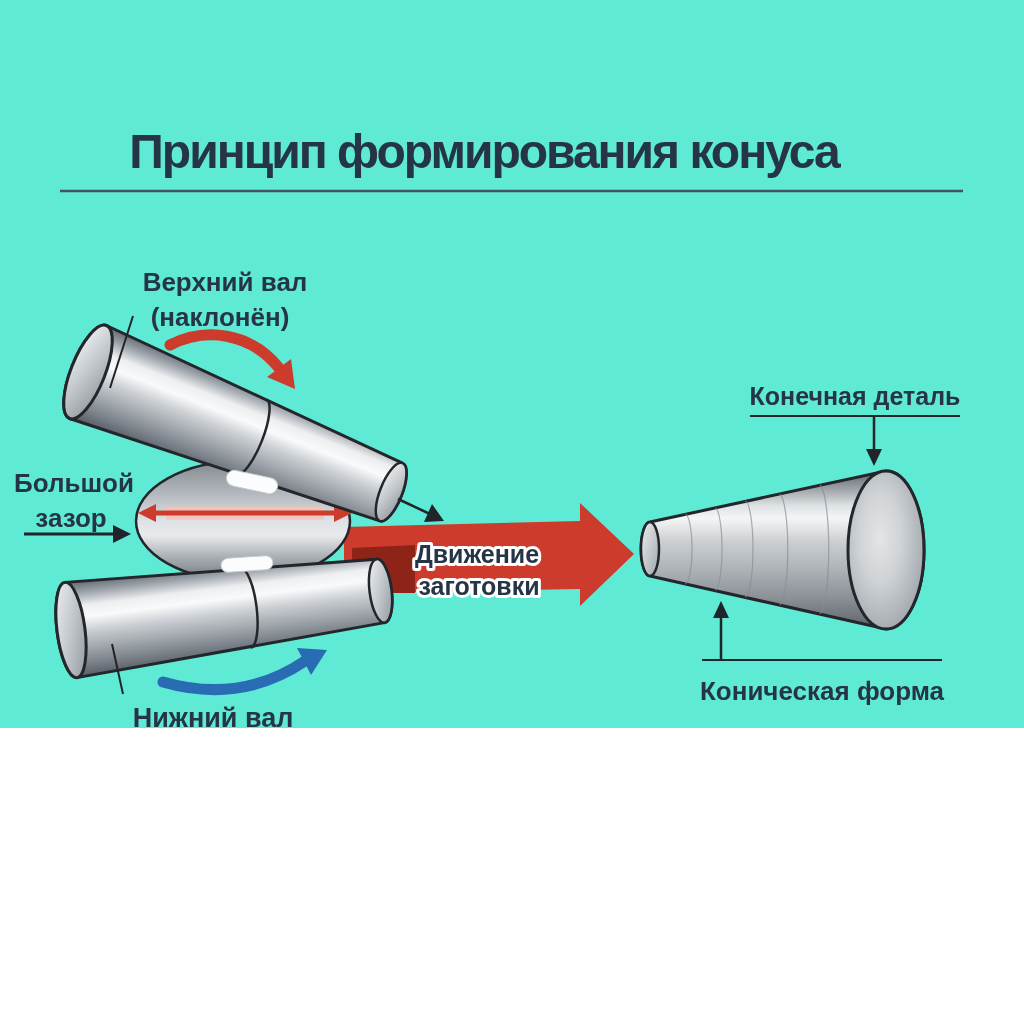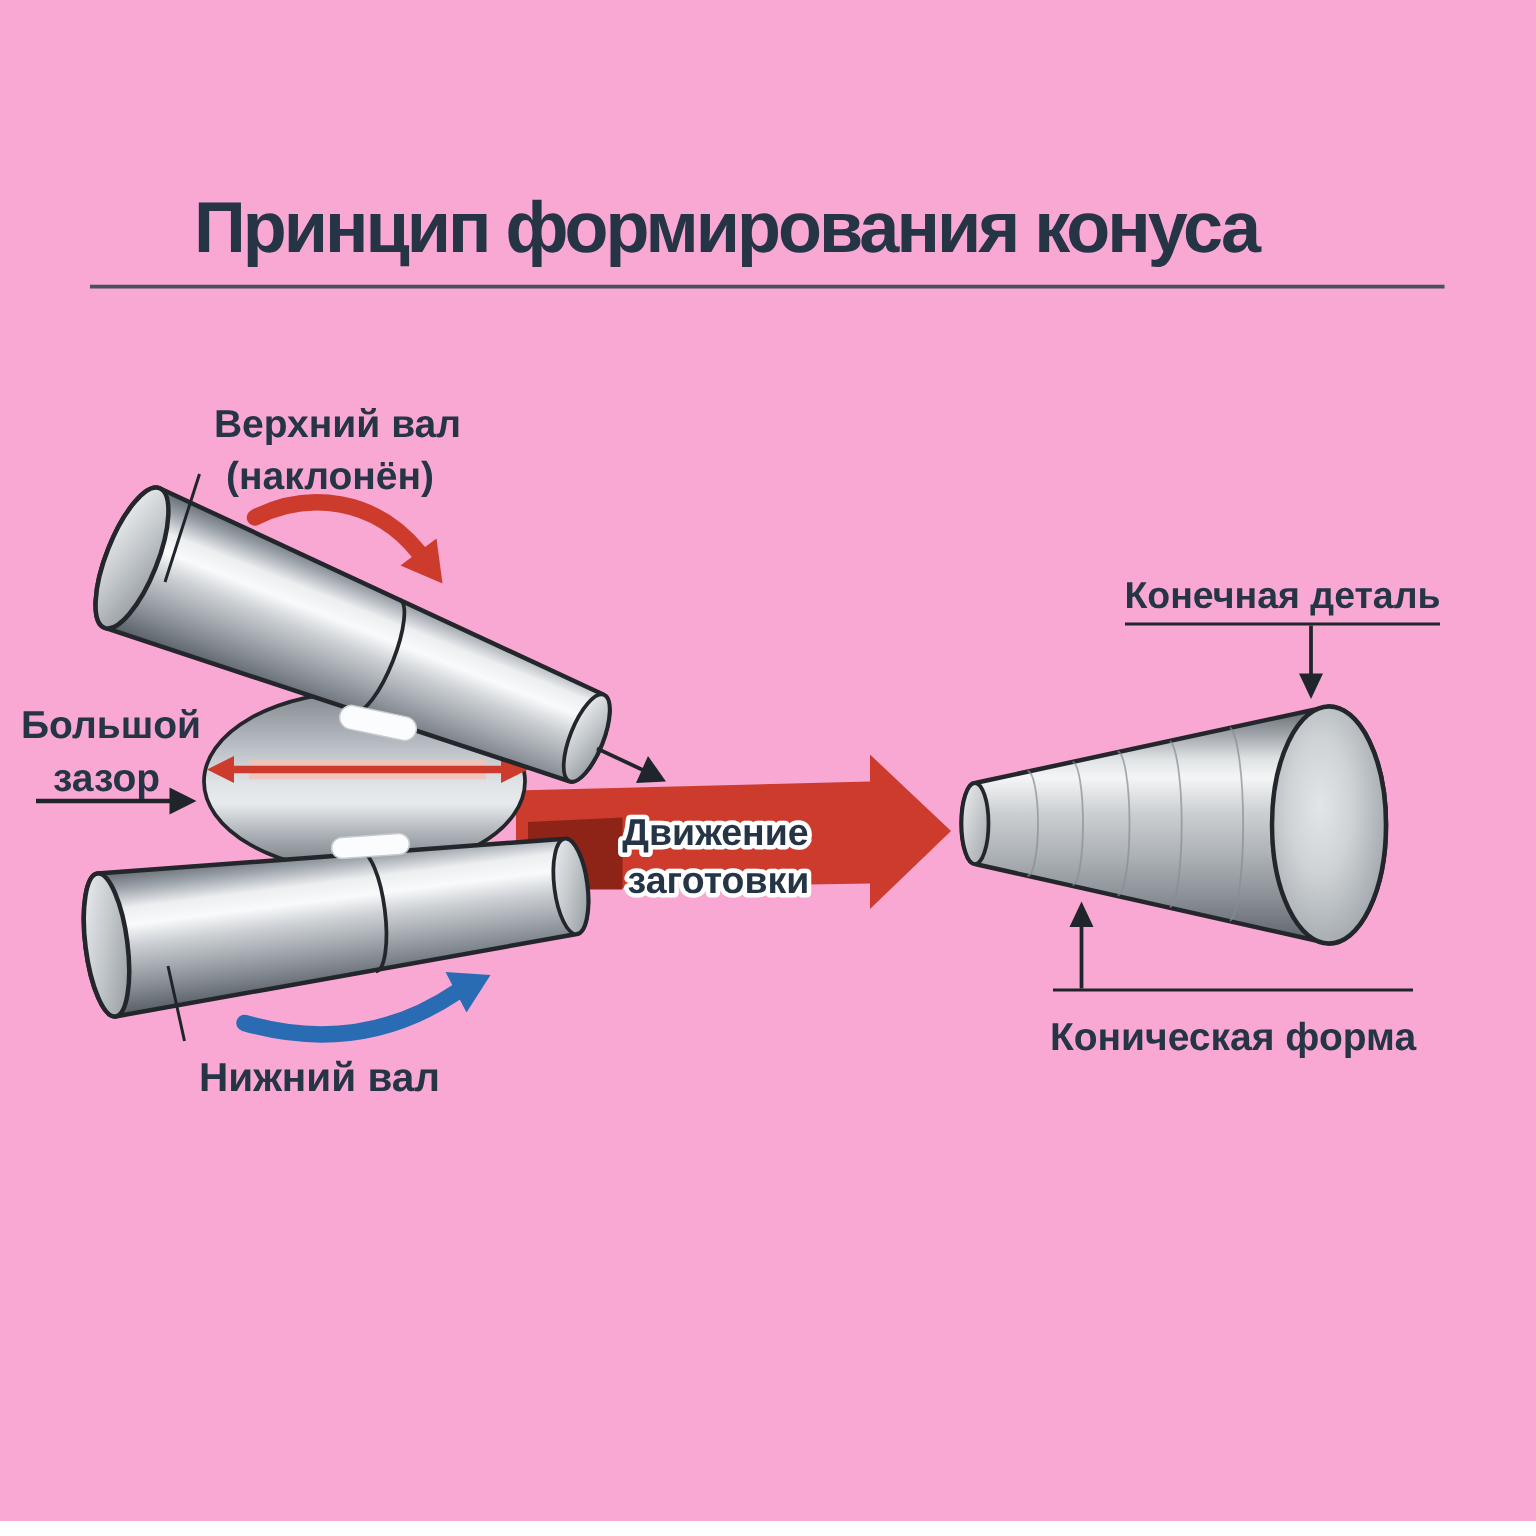--- a/index.html
+++ b/index.html
@@ -1,16 +1,16 @@
 <!DOCTYPE html>
 <html><head>
 <meta charset="utf-8">
 <style>
   html,body{margin:0;padding:0;background:#fff;}
-  .stage{width:1024px;height:1014px;background:#f9a8d4;position:relative;overflow:hidden;}
+  .stage{width:1024px;height:728px;background:#5eead4;position:relative;overflow:hidden;}
   svg{display:block;}
   text{font-family:"Liberation Sans","DejaVu Sans",sans-serif;font-weight:700;}
   .halo{paint-order:stroke;stroke:#ffffff;stroke-width:6px;stroke-linejoin:round;}
 </style>
 </head>
 <body>
 
 <div class="stage">
 <svg viewBox="0 0 1024 1024" width="1024" height="1024">
   <defs>

